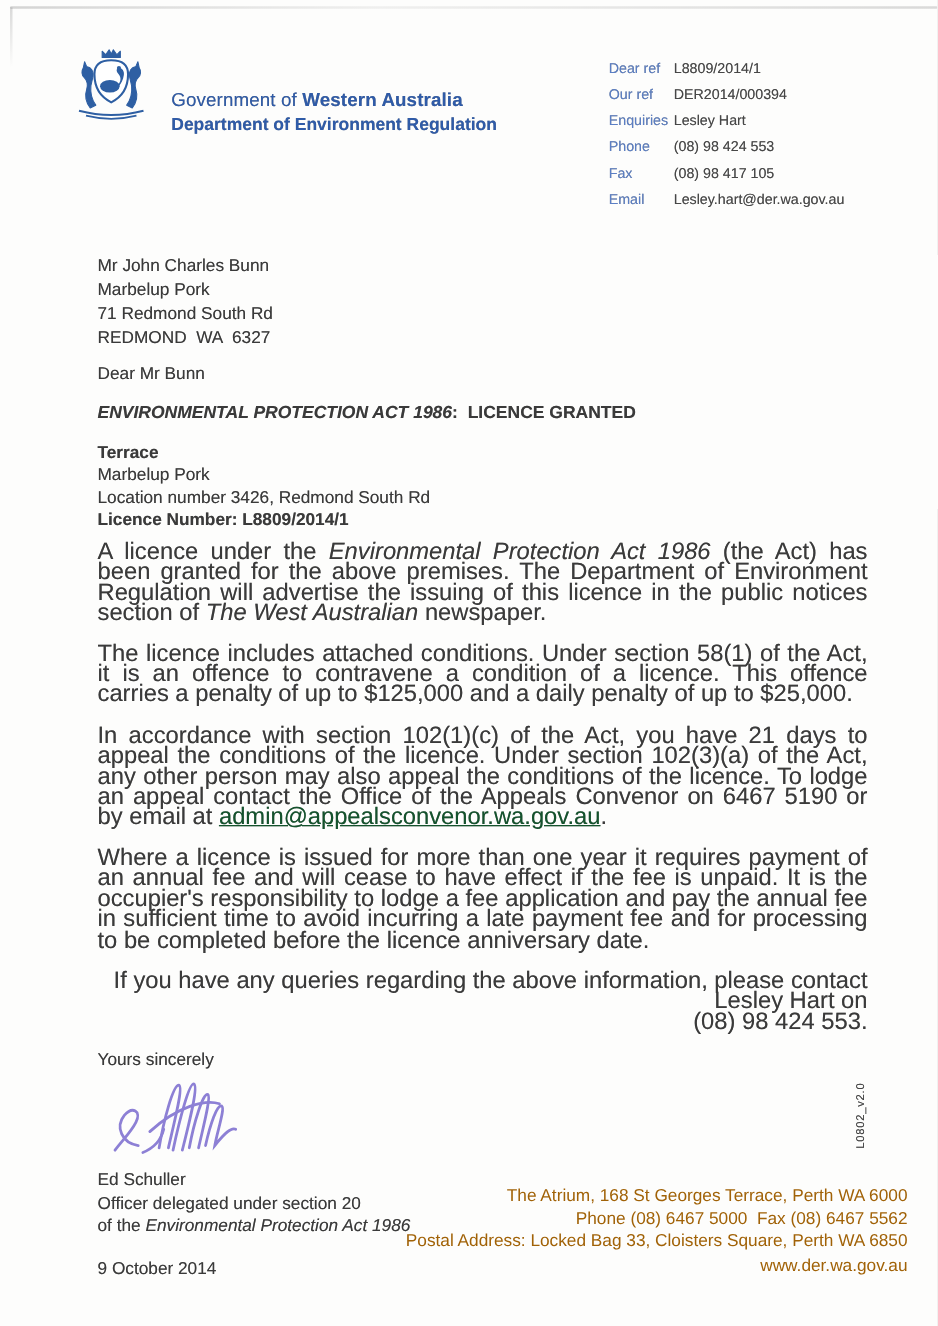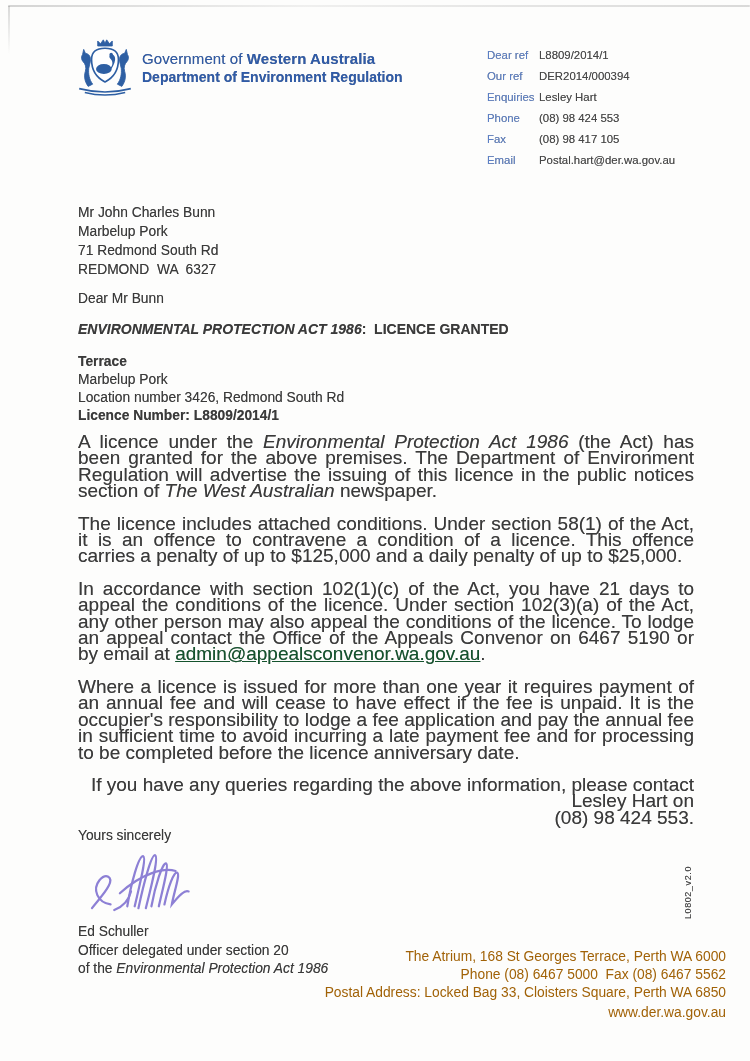--- a/index.html
+++ b/index.html
@@ -17,21 +17,21 @@
   .scan-top-edge {
     position:absolute; top:5px; left:8px; right:0; height:2px;
     background:linear-gradient(90deg, rgba(90,90,90,.25), rgba(120,120,120,.10) 40%, rgba(90,90,90,.22));
     border-radius:2px;
   }
   .scan-left-edge {
     position:absolute; top:6px; left:8px; width:2px; height:48px;
     background:linear-gradient(180deg, rgba(90,90,90,.22), rgba(120,120,120,0));
   }
   
-  .logo-block { position:absolute; left:68px; top:36px; display:flex; align-items:flex-start; }
+  .logo-block { position:absolute; left:52px; top:36px; display:flex; align-items:flex-end; gap:11px; }
   .gov-text { color:#2f5ba8; padding-top:14px; }
   .gov-line1 { font-size:15px; letter-spacing:.1px; }
   .gov-line1 b { letter-spacing:.1px; }
   .gov-line2 { font-size:14px; font-weight:bold; margin-top:2px; }
   .refs { position:absolute; left:487px; top:49px; font-size:11.4px; }
   .ref-row { display:flex; margin-bottom:9px; }
   .ref-label { width:52px; color:#5b7fc5; flex:0 0 52px; }
   .ref-value { color:#474747; white-space:pre-wrap; }
   
   .content { position:absolute; left:78px; top:203px; width:616px; }
@@ -40,21 +40,21 @@
   .subject { margin-top:13px; font-size:14px; font-weight:bold; white-space:pre-wrap; }
   .subject .act { font-style:italic; }
   .premises-block { margin-top:16px; font-size:13.8px; line-height:18px; }
   .premises-heading { font-weight:bold; }
   .licence-line { font-weight:bold; }
   .para { margin-top:16px; font-size:19px; line-height:16.4px; text-align:justify; }
   .para.first { margin-top:9px; }
   .para.no-justify { text-align:right; }
   .it { font-style:italic; }
   .email-link { color:#14532d; text-decoration:underline; cursor:pointer; }
-  .valediction { margin-top:2px; font-size:13.8px; }
+  .valediction { margin-top:14px; font-size:13.8px; }
   .signature-svg { display:block; margin:2px 0 0 4px; }
   .sig-line { font-size:13.8px; line-height:18.5px; }
   .date-line { margin-top:16px; font-size:13.8px; }
   
   .side-code {
     position:absolute; left:683px; top:866px;
     writing-mode:vertical-rl; transform:rotate(180deg);
     font-size:9px; color:#434343; letter-spacing:.6px;
   }
   .footer {
@@ -113,21 +113,21 @@
     <div class="ref-row">
       <span class="ref-label">Phone</span>
       <span class="ref-value">(08) 98 424 553</span>
     </div>
     <div class="ref-row">
       <span class="ref-label">Fax</span>
       <span class="ref-value">(08) 98 417 105</span>
     </div>
     <div class="ref-row">
       <span class="ref-label">Email</span>
-      <span class="ref-value">Postal.hart@der.wa.gov.au</span>
+      <span class="ref-value">Lesley.hart@der.wa.gov.au</span>
     </div>
   </div>
 
   <div class="content">
     <div>
       <div class="recipient-line">Mr John Charles Bunn</div>
       <div class="recipient-line">Marbelup Pork</div>
       <div class="recipient-line">71 Redmond South Rd</div>
       <div class="recipient-line">REDMOND  WA  6327</div>
     </div>
@@ -166,20 +166,21 @@
           <path d="M88,64 C92,46 98,28 102,30 C105,32 98,52 96,64 C104,54 110,48 114,50"></path>
           <path d="M40,52 C64,30 88,24 100,28"></path>
         </g>
       </svg>
     </span>
 
     <div class="sig-line">Ed Schuller</div>
     <div class="sig-line">Officer delegated under section 20</div>
     <div class="sig-line"><span>of the </span><span class="it">Environmental Protection Act 1986</span></div>
 
+    <div class="date-line">9 October 2014</div>
   </div>
 
   <div class="side-code">L0802_v2.0</div>
 
   <div class="footer">
     <div class="footer-line">The Atrium, 168 St Georges Terrace, Perth WA 6000</div>
     <div class="footer-line">Phone (08) 6467 5000  Fax (08) 6467 5562</div>
     <div class="footer-line">Postal Address: Locked Bag 33, Cloisters Square, Perth WA 6850</div>
     <div class="footer-line url">www.der.wa.gov.au</div>
   </div>

